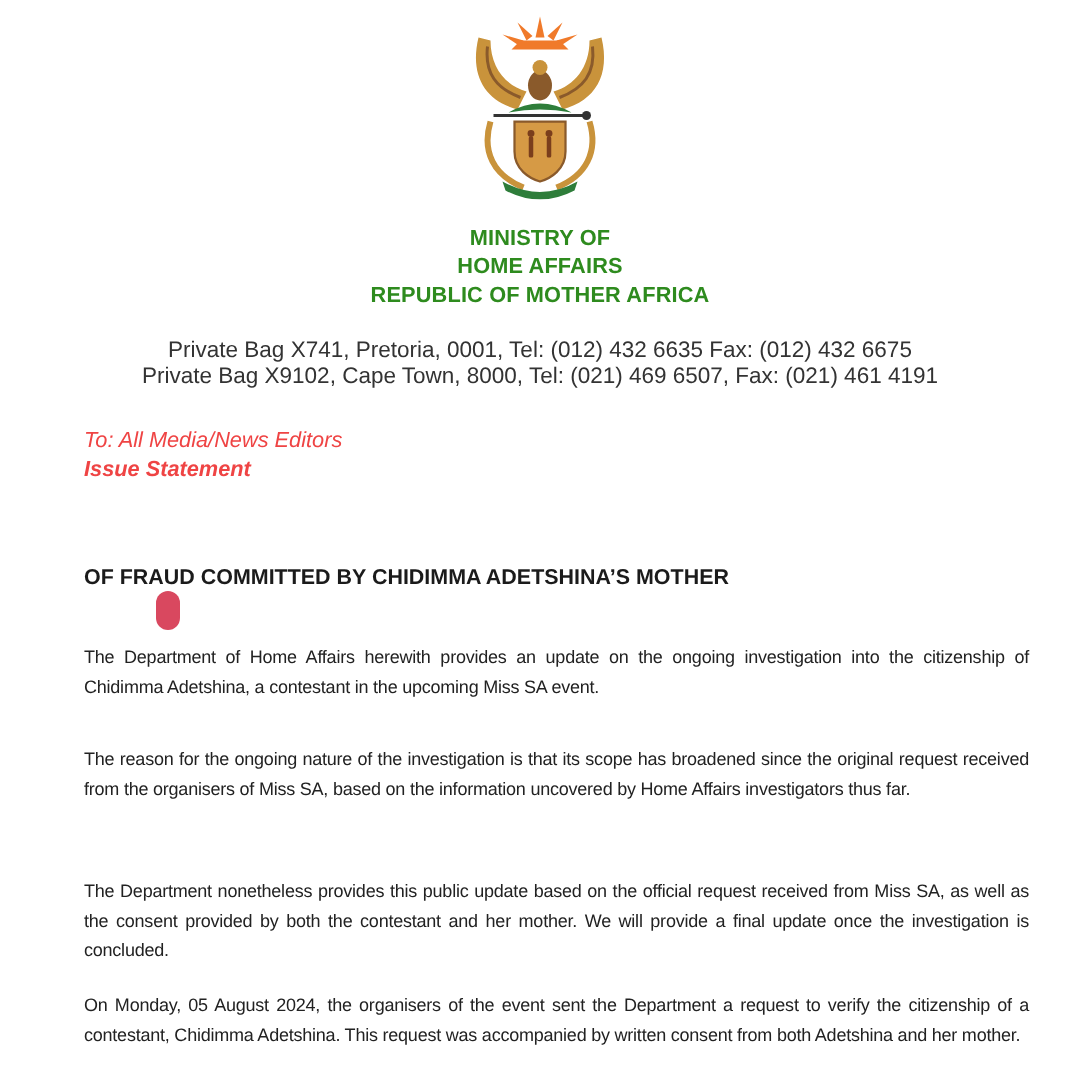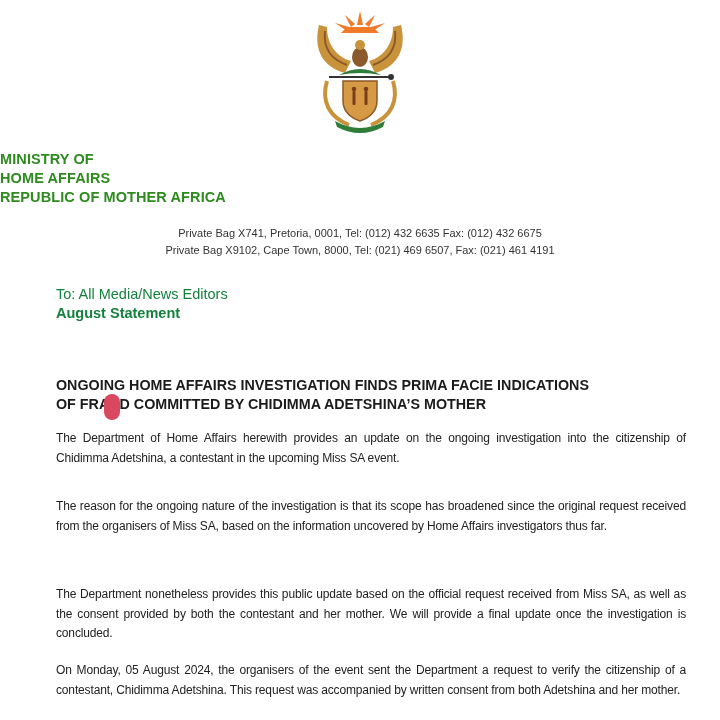--- a/index.html
+++ b/index.html
@@ -20,43 +20,45 @@
       left: 305px;
       top: 5px;
       width: 110px;
       height: 128px;
     }
     .ministry {
       position: absolute;
       left: 0;
       width: 720px;
       top: 150px;
+      text-align: center;
       color: #2e8b1e;
       font-weight: bold;
       font-size: 14.5px;
       line-height: 19px;
       letter-spacing: 0.1px;
     }
     .address {
       position: absolute;
       left: 0;
       width: 720px;
       top: 225px;
       text-align: center;
       color: #333;
-      font-size: 11px;
+      font-size: 15px;
       line-height: 17px;
     }
     .meta {
       position: absolute;
       left: 56px;
       top: 285px;
       font-size: 14.5px;
       line-height: 18.5px;
-      color: #15803d;
+      color: #ef4444;
+      font-style: italic;
     }
     .meta .bold { font-weight: bold; }
     .headline {
       position: absolute;
       left: 56px;
       top: 376px;
       width: 630px;
       font-weight: bold;
       font-size: 14.3px;
       line-height: 19px;
@@ -135,25 +137,24 @@
   <div>REPUBLIC OF MOTHER AFRICA</div>
 </div>
 
 <div class="address">
   <div>Private Bag X741, Pretoria, 0001, Tel: (012) 432 6635 Fax: (012) 432 6675</div>
   <div>Private Bag X9102, Cape Town, 8000, Tel: (021) 469 6507, Fax: (021) 461 4191</div>
 </div>
 
 <div class="meta">
   <div>To: All Media/News Editors</div>
-  <div class="bold">August Statement</div>
+  <div class="bold">Issue Statement</div>
 </div>
 
 <div class="headline">
-  <div>ONGOING HOME AFFAIRS INVESTIGATION FINDS PRIMA FACIE INDICATIONS</div>
   <div>OF FRAUD COMMITTED BY CHIDIMMA ADETSHINA’S MOTHER</div>
 </div>
 <div class="redact"></div>
 
 <div class="para" id="p1">The Department of Home Affairs herewith provides an update on the ongoing investigation into the citizenship of Chidimma Adetshina, a contestant in the upcoming Miss SA event.</div>
 <div class="para" id="p2">The reason for the ongoing nature of the investigation is that its scope has broadened since the original request received from the organisers of Miss SA, based on the information uncovered by Home Affairs investigators thus far.</div>
 <div class="para" id="p3">The Department nonetheless provides this public update based on the official request received from Miss SA, as well as the consent provided by both the contestant and her mother. We will provide a final update once the investigation is concluded.</div>
 <div class="para" id="p4">On Monday, 05 August 2024, the organisers of the event sent the Department a request to verify the citizenship of a contestant, Chidimma Adetshina. This request was accompanied by written consent from both Adetshina and her mother.</div>
 
 </body></html>

